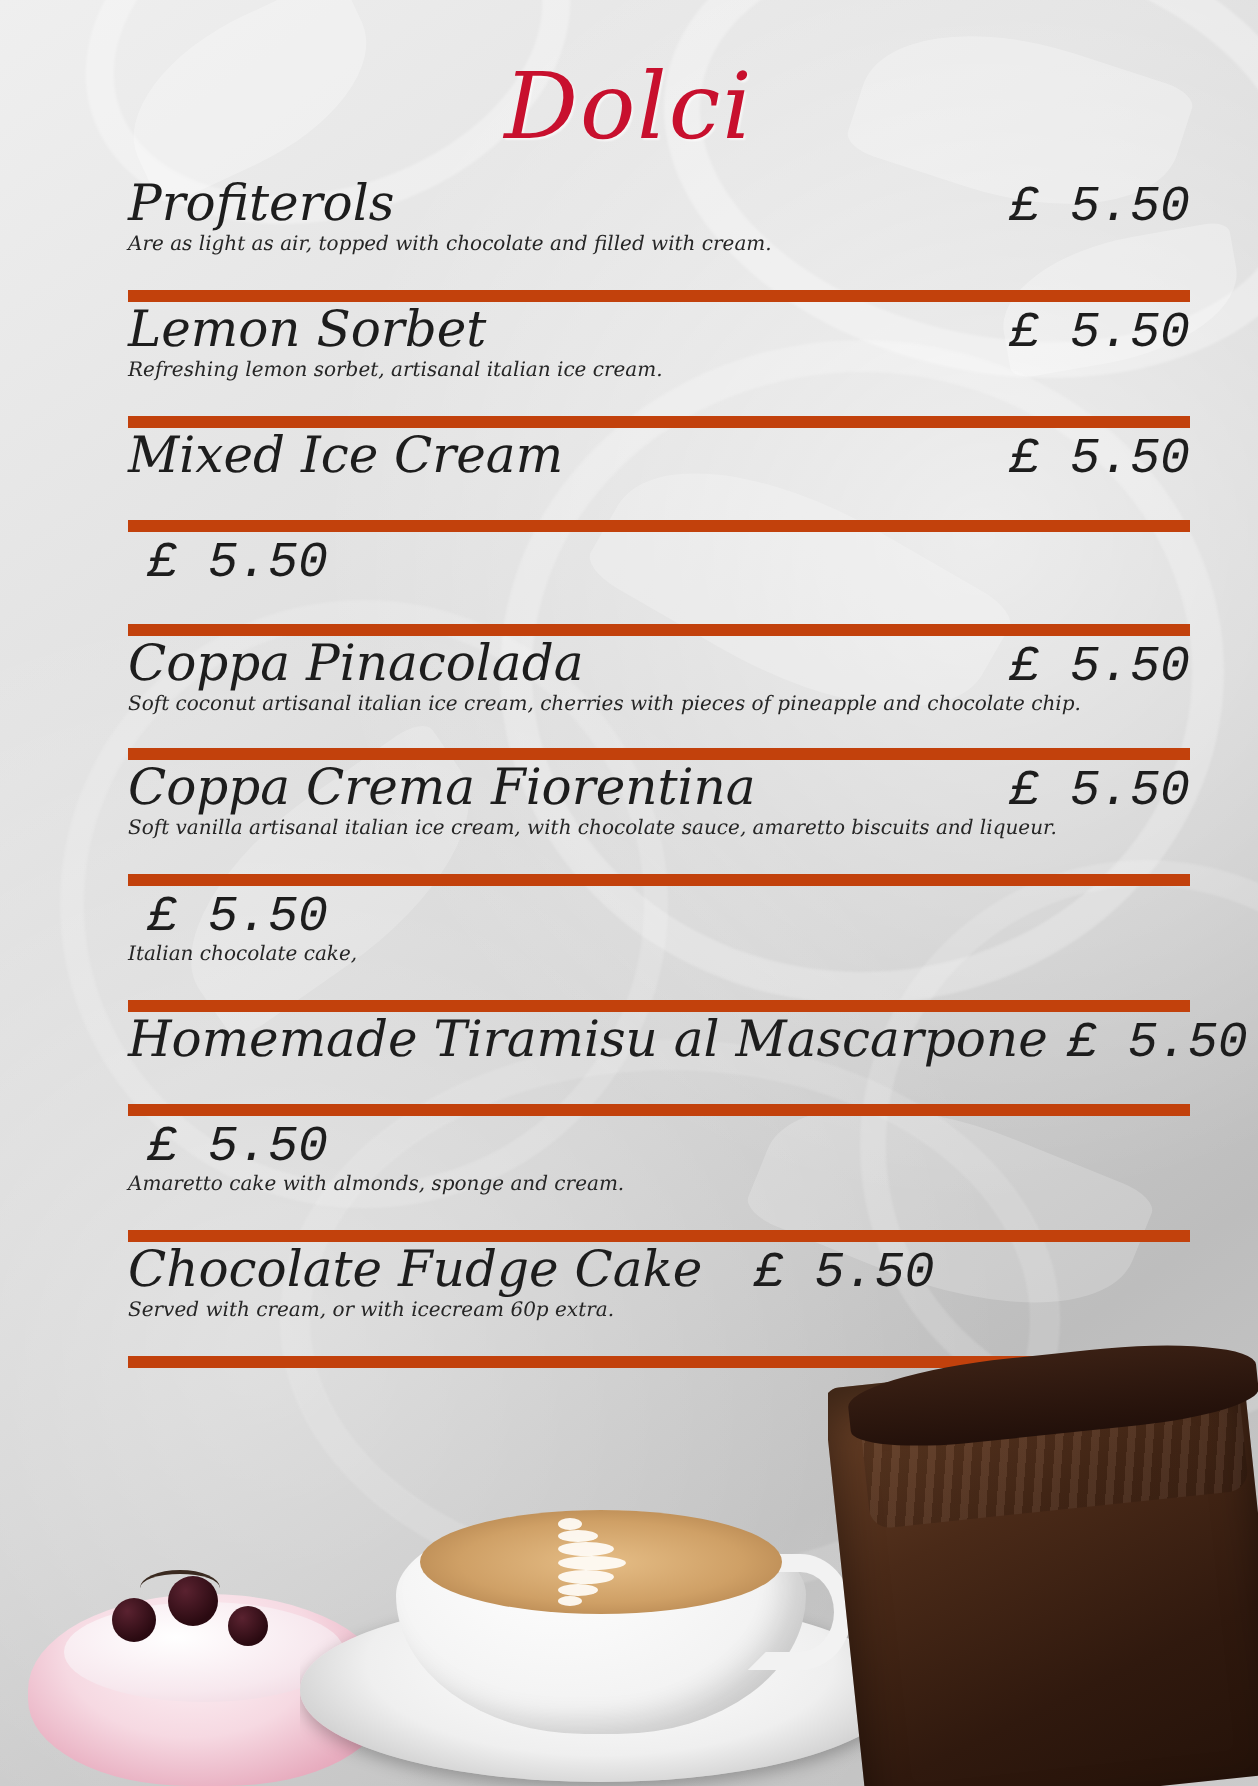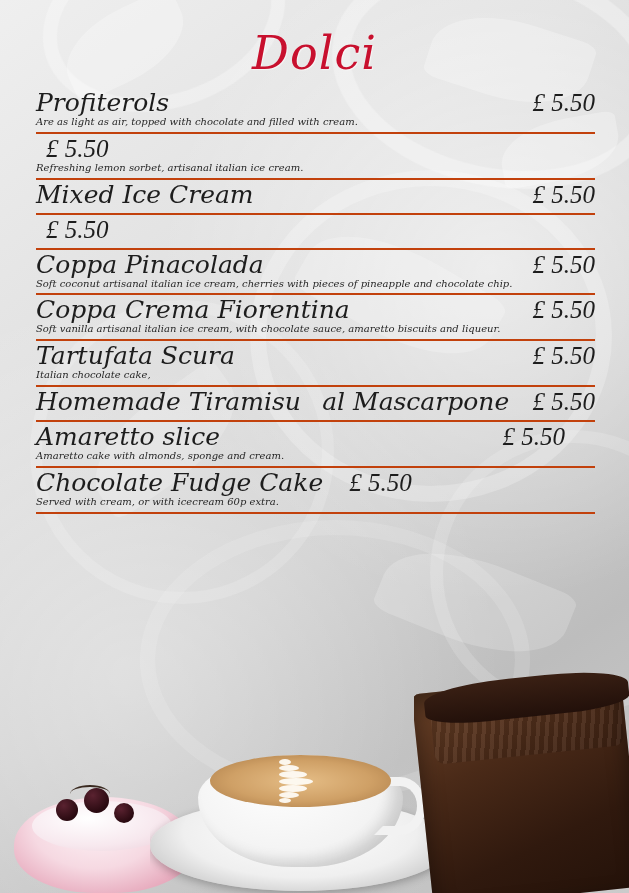--- a/index.html
+++ b/index.html
@@ -69,38 +69,39 @@
     text-shadow: 1px 1px 1px rgba(255,255,255,0.6);
   }
   .items {
     position: absolute;
     left: 36px;
     right: 34px;
     top: 88px;
   }
   .item {
     position: relative;
-    border-bottom: 2px solid #c2410c;
-    padding: 1px 0 4px 0;
+    border-bottom: 6px solid #c2410c;
+    padding: 1px 0 16px 0;
+    margin-left: 28px;
   }
   .row {
     display: flex;
     align-items: baseline;
     justify-content: space-between;
   }
   .name {
     font-family: "DejaVu Serif", serif;
     font-style: italic;
     font-size: 25px;
     color: #1d1d1d;
     line-height: 1.06;
     white-space: nowrap;
   }
   .price {
-    font-family: Liberation Serif, serif;
+    font-family: Liberation Mono, monospace;
     font-style: italic;
     font-size: 25px;
     color: #1d1d1d;
     white-space: nowrap;
     padding-left: 10px;
   }
   .desc {
     font-family: "DejaVu Serif", serif;
     font-style: italic;
     font-size: 10px;
@@ -267,20 +268,21 @@
     <div class="items" id="items">
         <div class="item">
           <div class="row">
             <div class="name">Profiterols</div>
             <div class="price">£ 5.50</div>
           </div>
           <div class="desc">Are as light as air, topped with chocolate and filled with cream.</div>
         </div>
         <div class="item">
           <div class="row">
+            <div class="name">Lemon Sorbet</div>
             <div class="price">£ 5.50</div>
           </div>
           <div class="desc">Refreshing lemon sorbet, artisanal italian ice cream.</div>
         </div>
         <div class="item">
           <div class="row">
             <div class="name">Mixed Ice Cream</div>
             <div class="price">£ 5.50</div>
           </div>
         </div>
@@ -298,35 +300,33 @@
         </div>
         <div class="item">
           <div class="row">
             <div class="name">Coppa Crema Fiorentina</div>
             <div class="price">£ 5.50</div>
           </div>
           <div class="desc">Soft vanilla artisanal italian ice cream, with chocolate sauce, amaretto biscuits and liqueur.</div>
         </div>
         <div class="item">
           <div class="row">
-            <div class="name">Tartufata Scura</div>
             <div class="price">£ 5.50</div>
           </div>
           <div class="desc">Italian chocolate cake,</div>
         </div>
         <div class="item">
           <div class="row">
             <div class="name">Homemade Tiramisu</div>
             <span class="name small" style="margin-left: 8px;">al Mascarpone</span>
             <div class="price">£ 5.50</div>
           </div>
         </div>
         <div class="item">
           <div class="row">
-            <div class="name">Amaretto slice</div>
             <div class="price" style="margin-right: 30px;">£ 5.50</div>
           </div>
           <div class="desc">Amaretto cake with almonds, sponge and cream.</div>
         </div>
         <div class="item inline">
           <div class="row">
             <div class="name">Chocolate Fudge Cake</div>
             <div class="price">£ 5.50</div>
           </div>
           <div class="desc">Served with cream, or with icecream 60p extra.</div>

